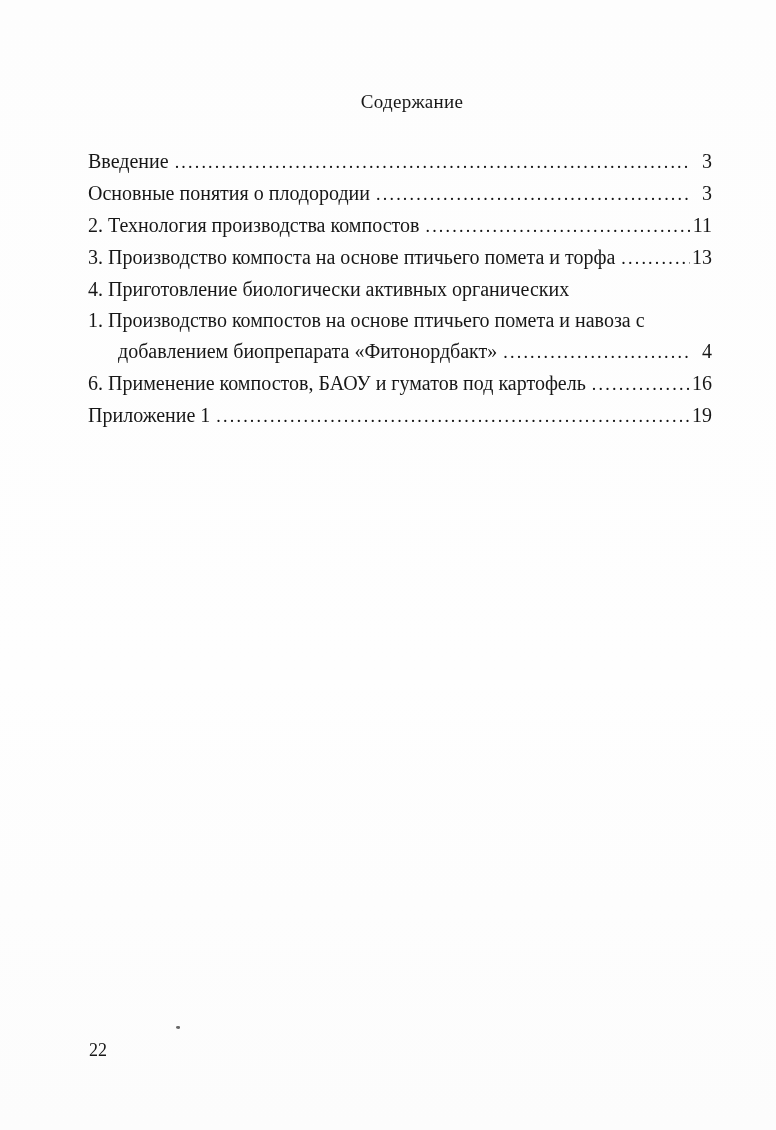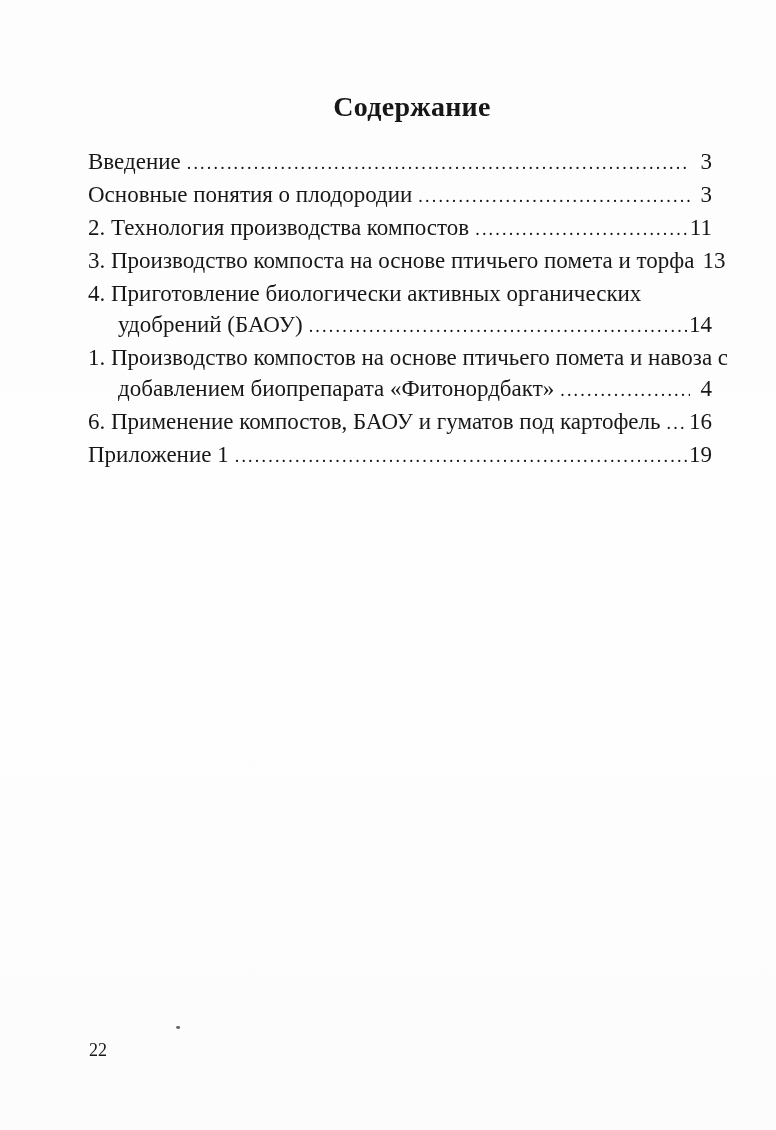--- a/index.html
+++ b/index.html
@@ -12,35 +12,35 @@
   }
   .page {
     position: relative;
     width: 776px; height: 1130px;
     background: linear-gradient(180deg, #fdfdfd 0%, #fefefe 60%, #fcfcfc 100%);
   }
   .doc-title {
     position: absolute;
     top: 91px; left: 0; right: 0;
     text-align: center;
-    font-size: 28px;
-    font-weight: bold;
+    font-size: 19px;
+    font-weight: normal;
     letter-spacing: 0.3px;
     padding-left: 48px;
   }
   .toc {
     position: absolute;
     top: 146px;
     left: 88px;
     right: 64px;
   }
   .toc-row {
     display: flex;
     align-items: baseline;
-    font-size: 23px;
+    font-size: 20px;
     line-height: 31px;
     white-space: nowrap;
   }
   .toc-row.indent { padding-left: 30px; }
   .toc-label { flex: 0 0 auto; }
   .leader {
     flex: 1 1 auto;
     overflow: hidden;
     white-space: nowrap;
     margin: 0 2px 0 6px;
@@ -94,25 +94,20 @@
         <span class="pagenum">11</span>
       </div>
       <div class="toc-row">
         <span class="toc-label">3. Производство компоста на основе птичьего помета и торфа</span>
         <span class="leader"></span>
         <span class="pagenum">13</span>
       </div>
       <div class="toc-row">
         <span class="toc-label">4. Приготовление биологически активных органических</span>
       </div>
-      <div class="toc-row indent">
-        <span class="toc-label">удобрений (БАОУ)</span>
-        <span class="leader"></span>
-        <span class="pagenum">14</span>
-      </div>
       <div class="toc-row">
         <span class="toc-label">1. Производство компостов на основе птичьего помета и навоза с</span>
       </div>
       <div class="toc-row indent">
         <span class="toc-label">добавлением биопрепарата «Фитонордбакт»</span>
         <span class="leader"></span>
         <span class="pagenum">4</span>
       </div>
       <div class="toc-row">
         <span class="toc-label">6. Применение компостов, БАОУ и гуматов под картофель</span>

